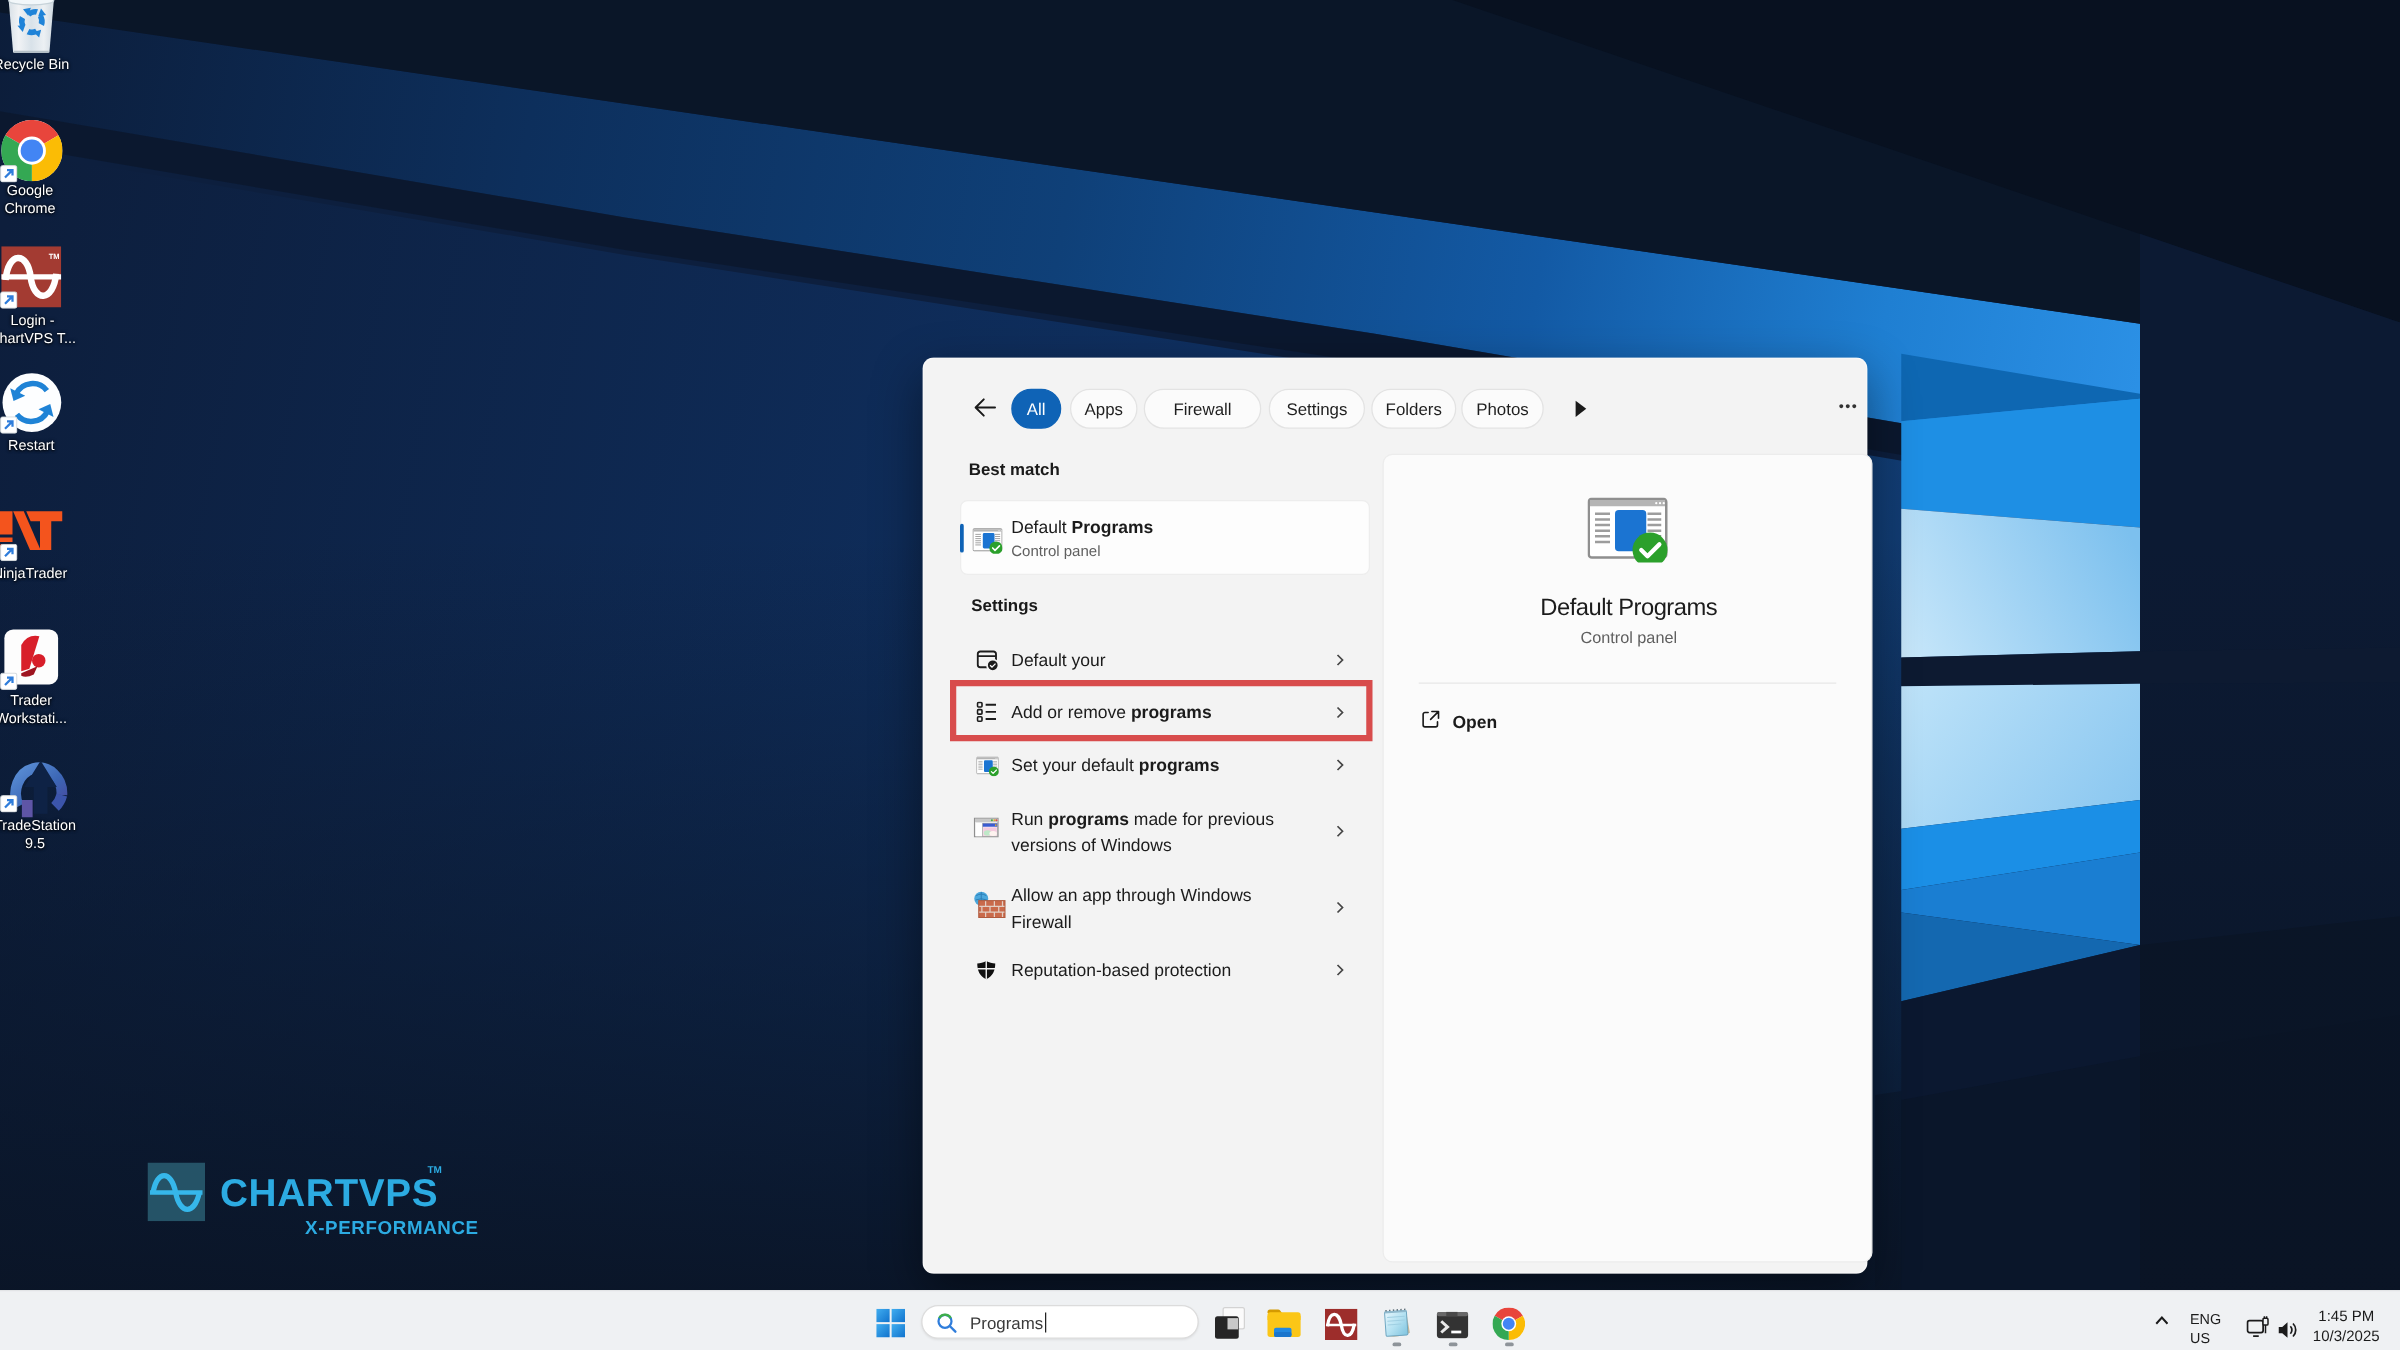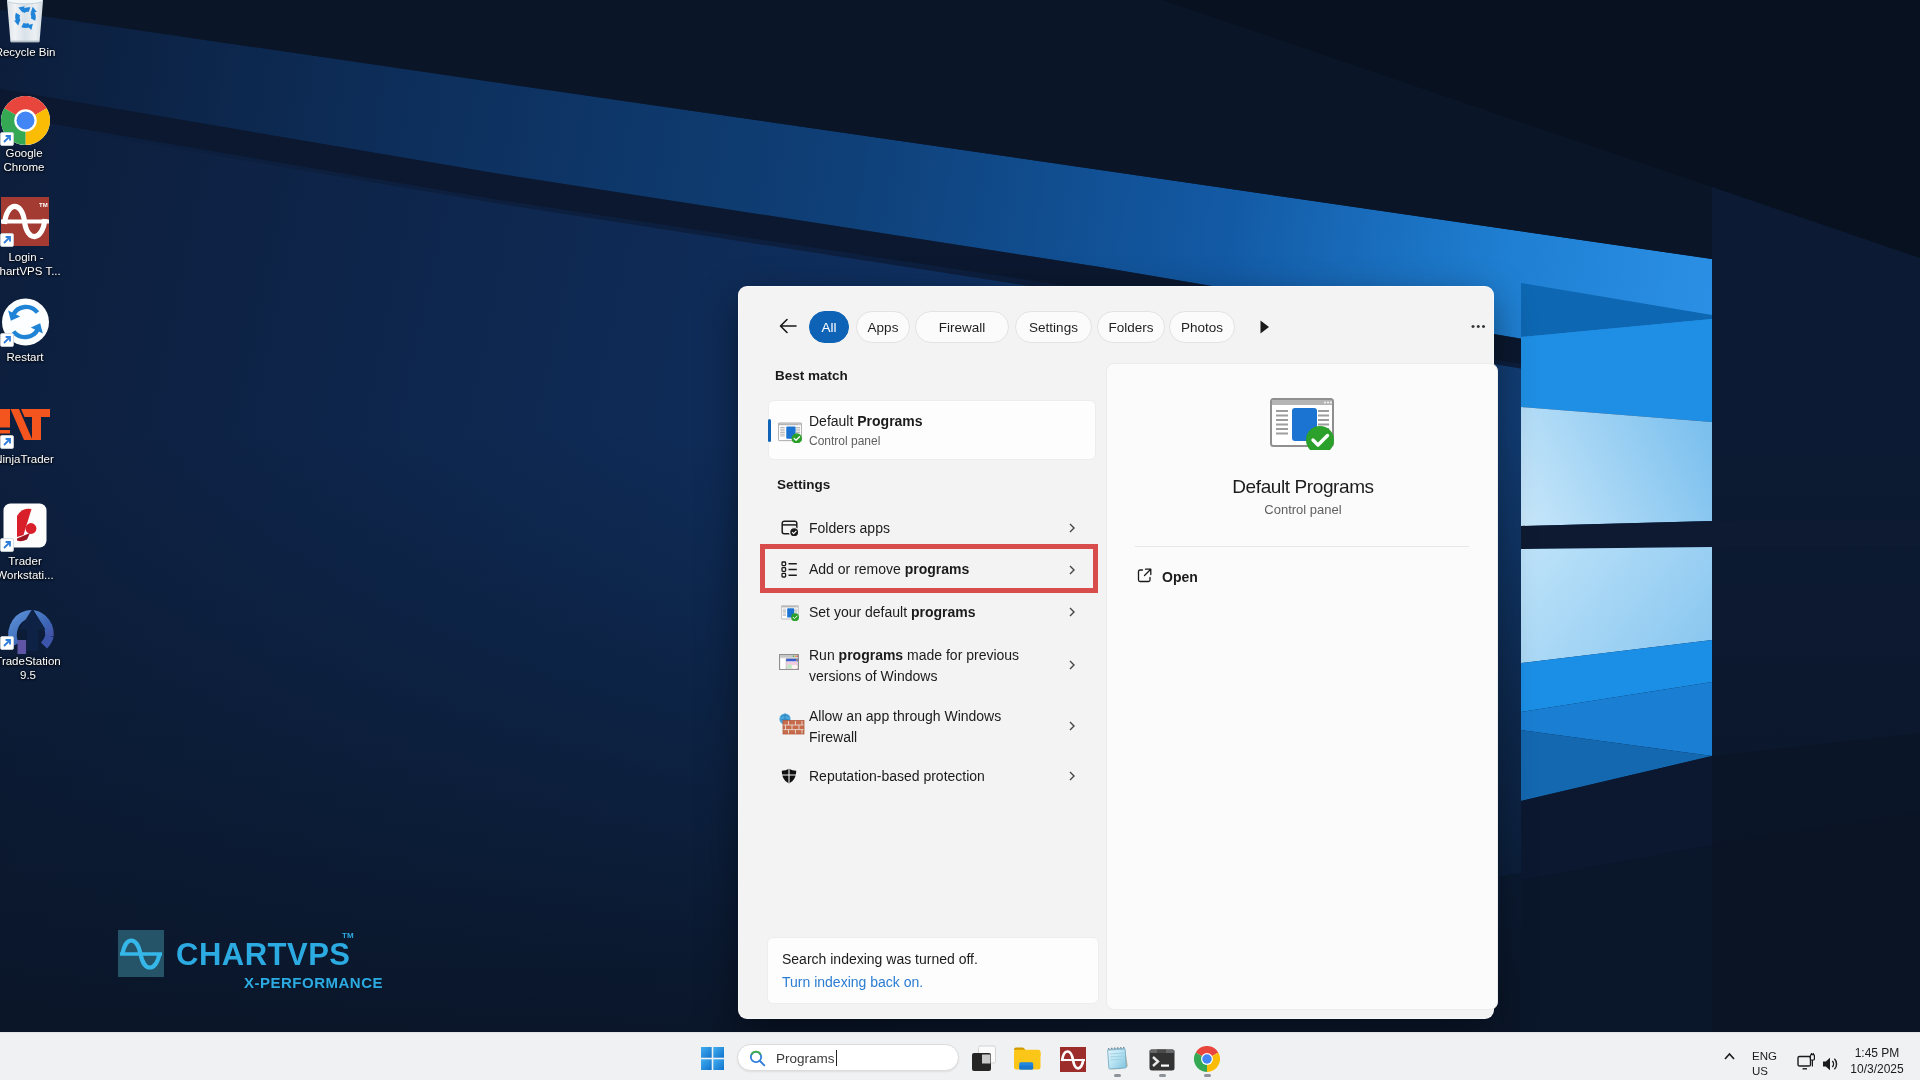--- a/index.html
+++ b/index.html
@@ -238,21 +238,21 @@
     <div class="hdr" style="left:38px;top:190px;">Settings</div>
 
     <div id="rows">
 
       <svg class="abs" style="left:42px;top:232px" width="19" height="19" viewBox="0 0 19 19">
         <path d="M3.2 2.2 h10.6 a2 2 0 0 1 2 2 v8.6 a2 2 0 0 1 -2 2 h-10.6 a2 2 0 0 1 -2 -2 v-8.6 a2 2 0 0 1 2 -2 z" fill="none" stroke="#1c1c1c" stroke-width="1.5"></path>
         <path d="M1.4 5.9 h14.2" stroke="#1c1c1c" stroke-width="1.5"></path>
         <circle cx="13.2" cy="13.2" r="4.6" fill="#1c1c1c" stroke="#f3f3f3" stroke-width="1.4"></circle>
         <path d="M11.1 13.2 l1.5 1.5 l2.8 -2.8" stroke="#fff" stroke-width="1.1" fill="none"></path>
       </svg>
-      <div class="abs rowtxt" style="left:70px;top:233px;">Folders apps</div>
+      <div class="abs rowtxt" style="left:70px;top:233px;">Default your</div>
       <svg class="chev" style="left:328px;top:236px" viewBox="0 0 10 10">
           <path d="M3 1 l4 4 l-4 4" stroke="#454545" stroke-width="1.4" fill="none"></path>
         </svg>
 
       <svg class="abs" style="left:42px;top:274px" width="17" height="17" viewBox="0 0 17 17">
         <g stroke="#1c1c1c" stroke-width="1.3" fill="none">
           <rect x="1" y="1" width="3.6" height="3.6" rx="0.8"></rect>
           <rect x="1" y="6.7" width="3.6" height="3.6" rx="0.8"></rect>
           <rect x="1" y="12.4" width="3.6" height="3.6" rx="0.8"></rect>
           <path d="M7.5 2.8 h8.3 M7.5 8.5 h8.3 M7.5 14.2 h8.3" stroke-width="1.5"></path>
@@ -314,24 +314,20 @@
         <path d="M8 0.7 V15.4 M0.8 7 H15.2" stroke="#f3f3f3" stroke-width="1.1" fill="none"></path>
       </svg>
       <div class="abs rowtxt" style="left:70px;top:481px;text-align:right;">Reputation-based protection</div>
       <svg class="chev" style="left:328px;top:484px" viewBox="0 0 10 10">
           <path d="M3 1 l4 4 l-4 4" stroke="#454545" stroke-width="1.4" fill="none"></path>
         </svg>
     </div>
 
     <div class="abs" style="left:21px;top:257px;width:338px;height:49px;border:5px solid #d84c4c;"></div>
 
-    <div class="abs" style="left:28px;top:650px;width:332px;height:67px;background:#fdfdfd;border:1px solid #ededed;border-radius:6px;">
-      <div class="abs" style="left:14px;top:13px;font-size:14px;color:#1b1b1b;">Search indexing was turned off.</div>
-      <div class="abs" style="left:14px;top:36px;font-size:14px;color:#2b7cd3;">Turn indexing back on.</div>
-    </div>
 
     <div class="abs" style="left:367px;top:76px;width:392px;height:647px;background:#fbfbfb;border:1px solid #ececec;border-radius:8px;">
       <svg class="abs" style="left:163px;top:34px" width="66" height="52" viewBox="0 0 66 52">
         <g id="dpicon">
           <rect x="1" y="1" width="62" height="47" rx="2.5" fill="#fff" stroke="#8f8f8f" stroke-width="2"></rect>
           <rect x="2" y="2" width="60" height="5" fill="#b5b5b5"></rect>
           <circle cx="55" cy="4.5" r="0.9" fill="#fff"></circle>
             <circle cx="58" cy="4.5" r="0.9" fill="#fff"></circle>
             <circle cx="61" cy="4.5" r="0.9" fill="#fff"></circle>
           <g stroke="#9d9d9d" stroke-width="2">

